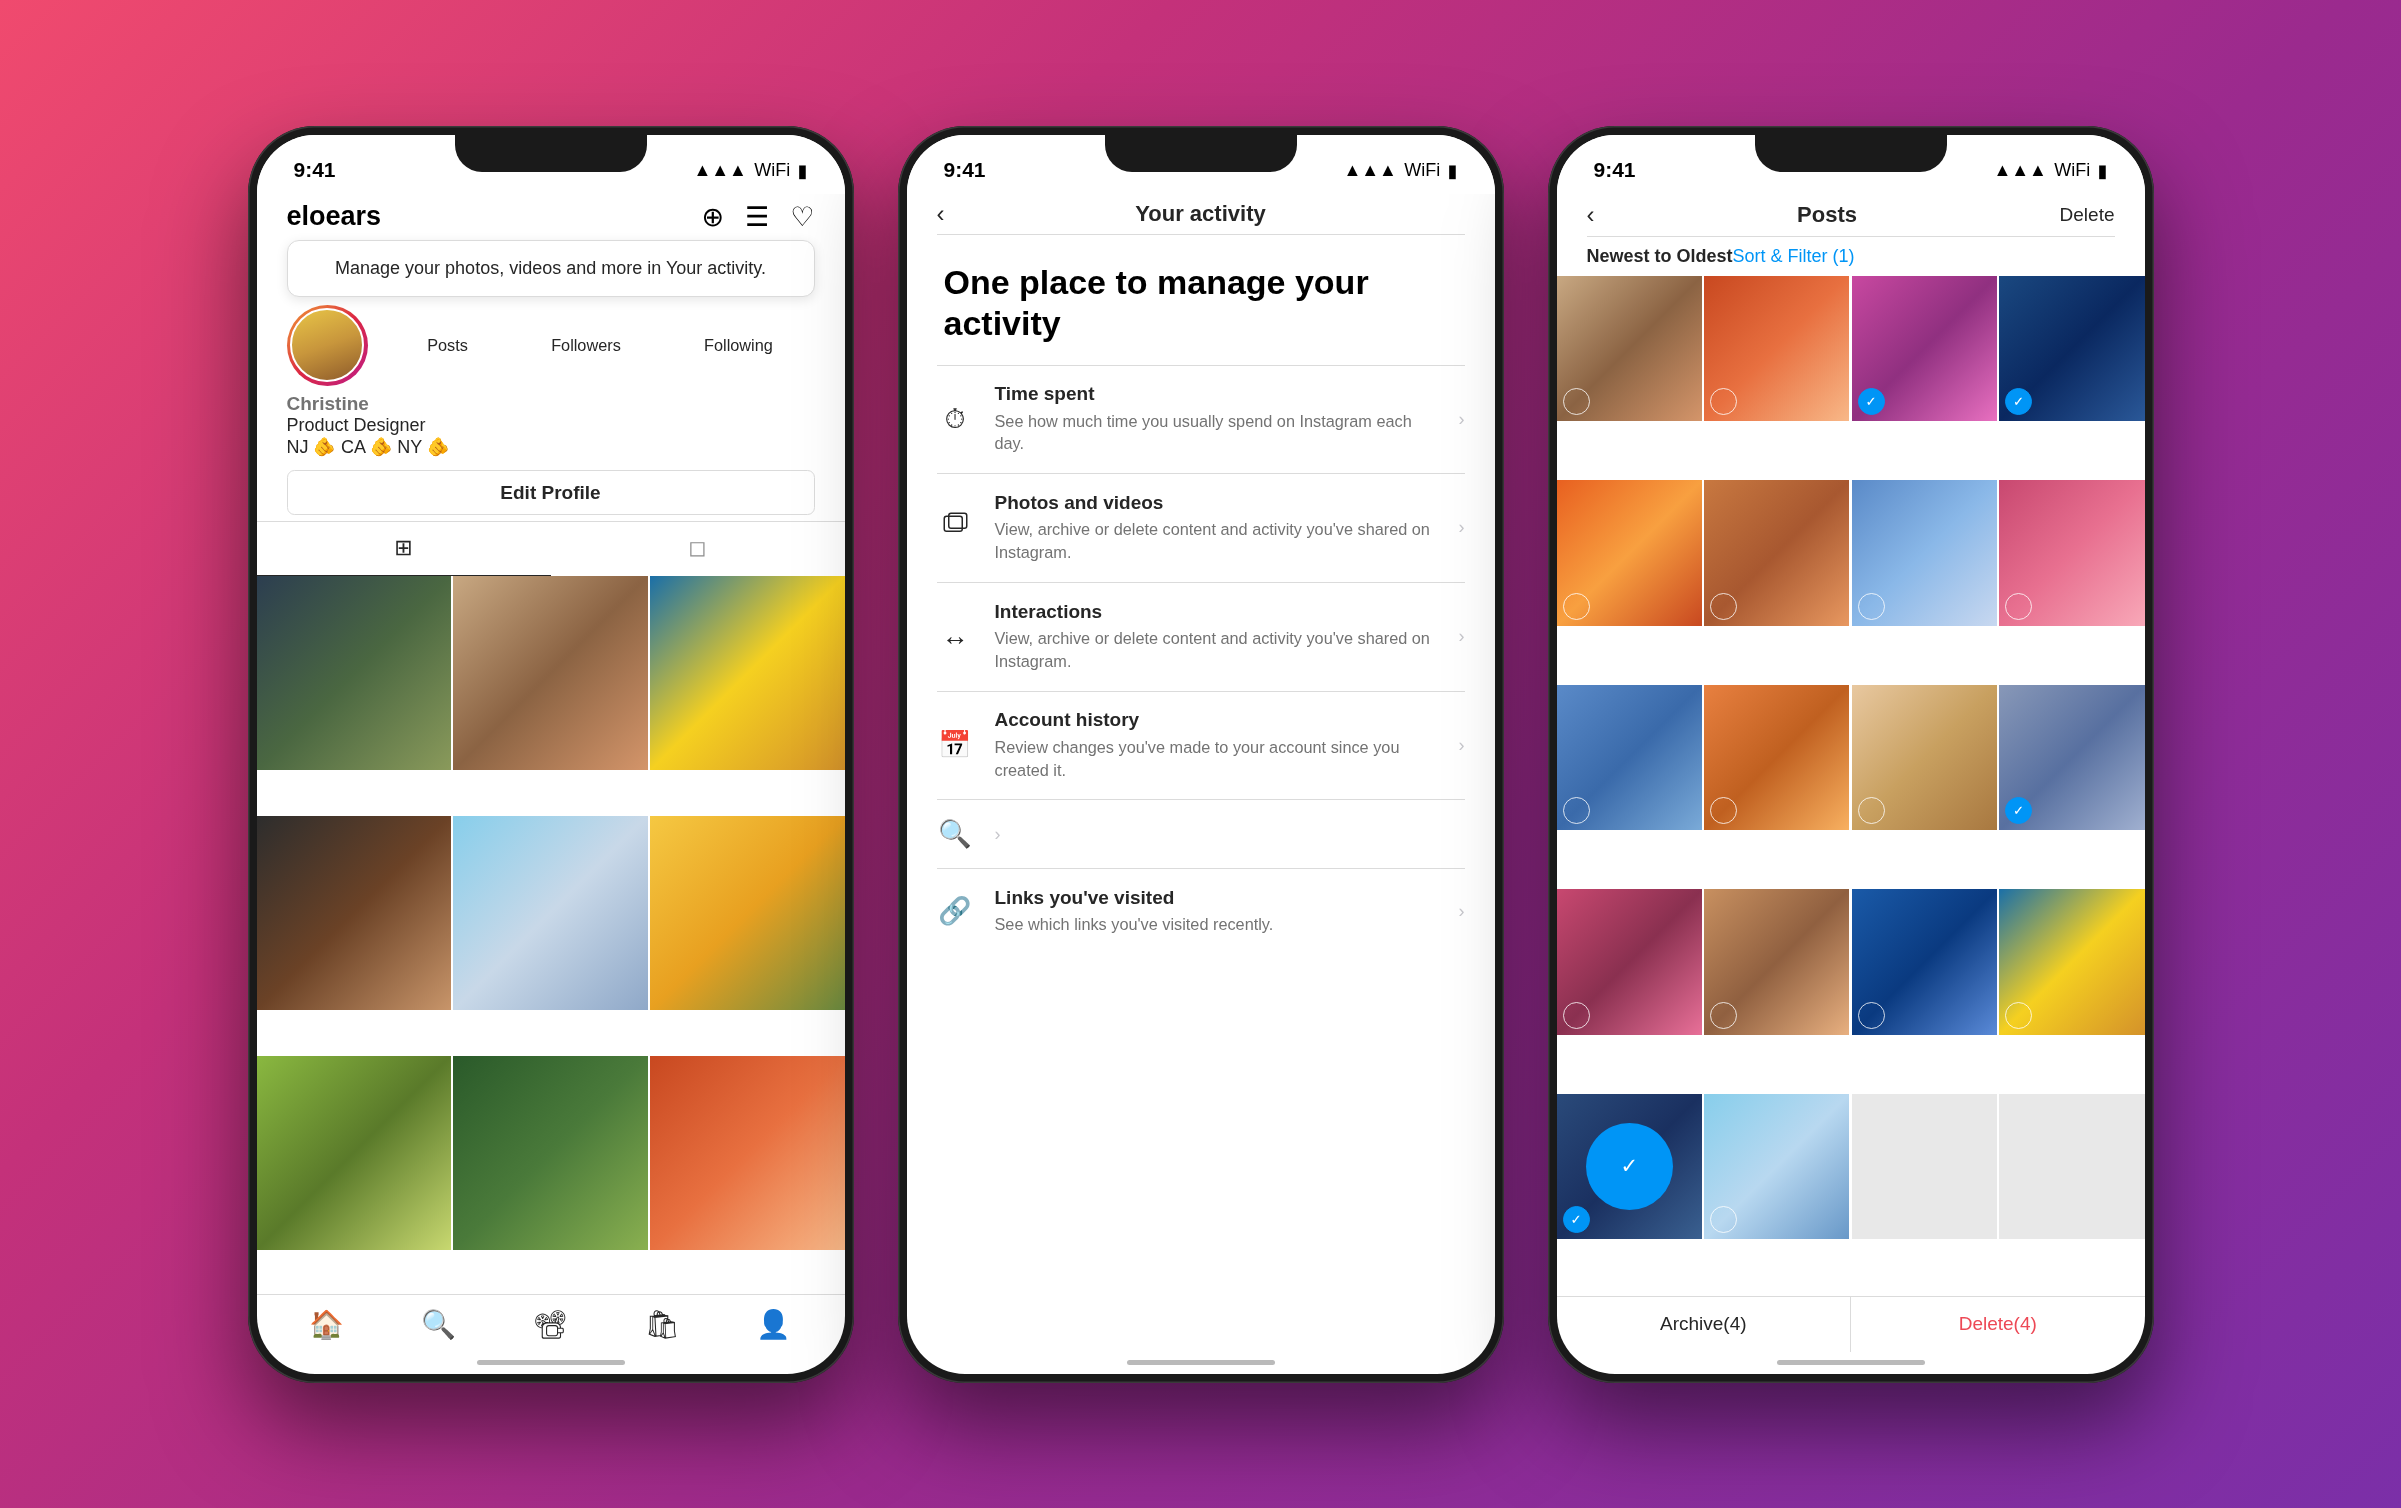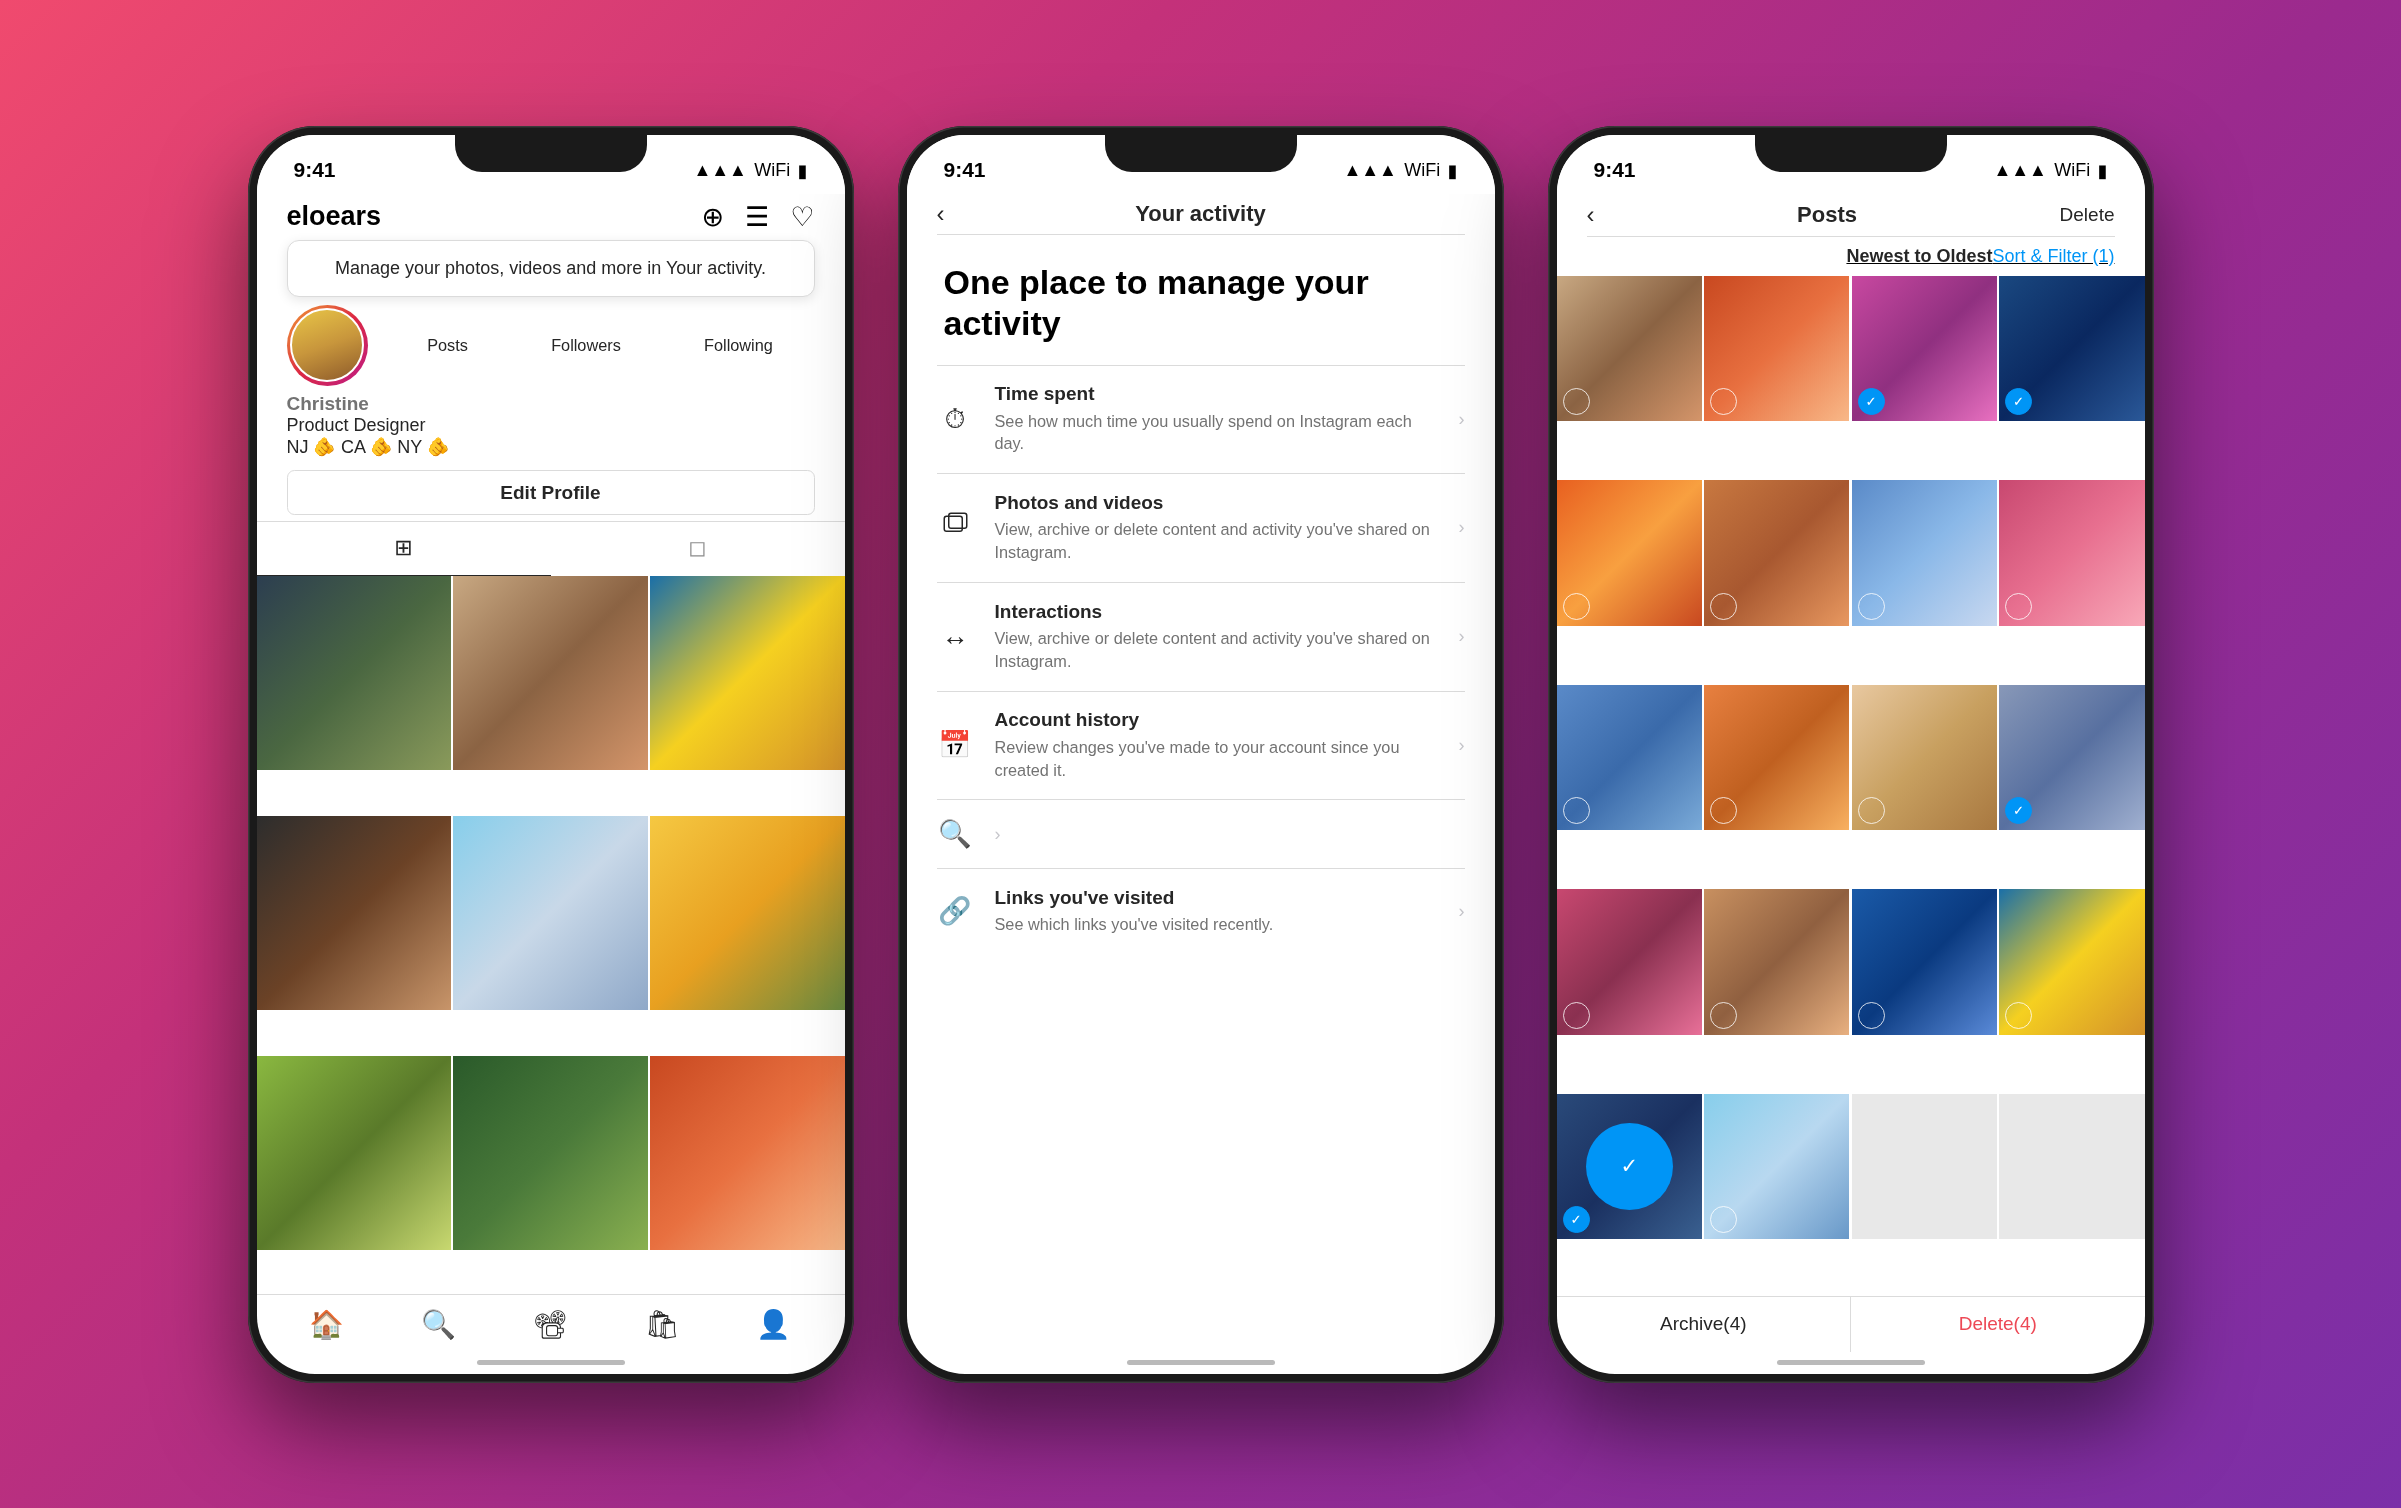--- a/index.html
+++ b/index.html
@@ -398,24 +398,23 @@
 
     .p3-cancel {
       font-size: 19px;
       color: #262626;
       cursor: pointer;
     }
 
     .p3-sort-bar {
       display: flex;
       align-items: center;
-      justify-content: flex-end;
+      justify-content: flex-start;
       padding: 9px 30px;
       flex-shrink: 0;
-      text-decoration: underline;
     }
 
     .p3-sort-label {
       font-size: 18px;
       font-weight: 600;
       color: #262626;
     }
 
     .p3-sort-filter {
       font-size: 18px;

